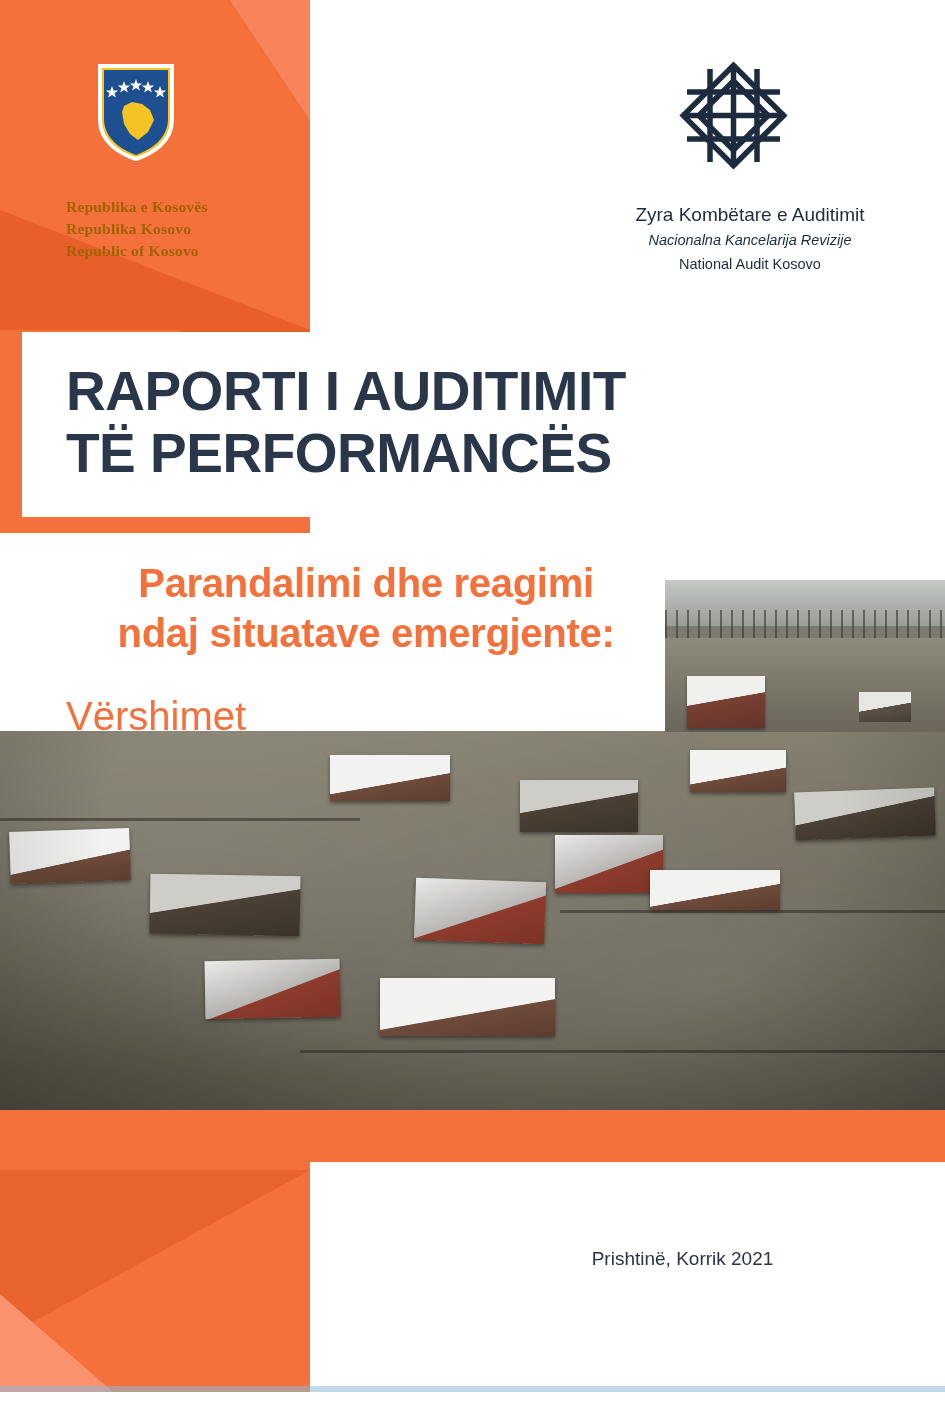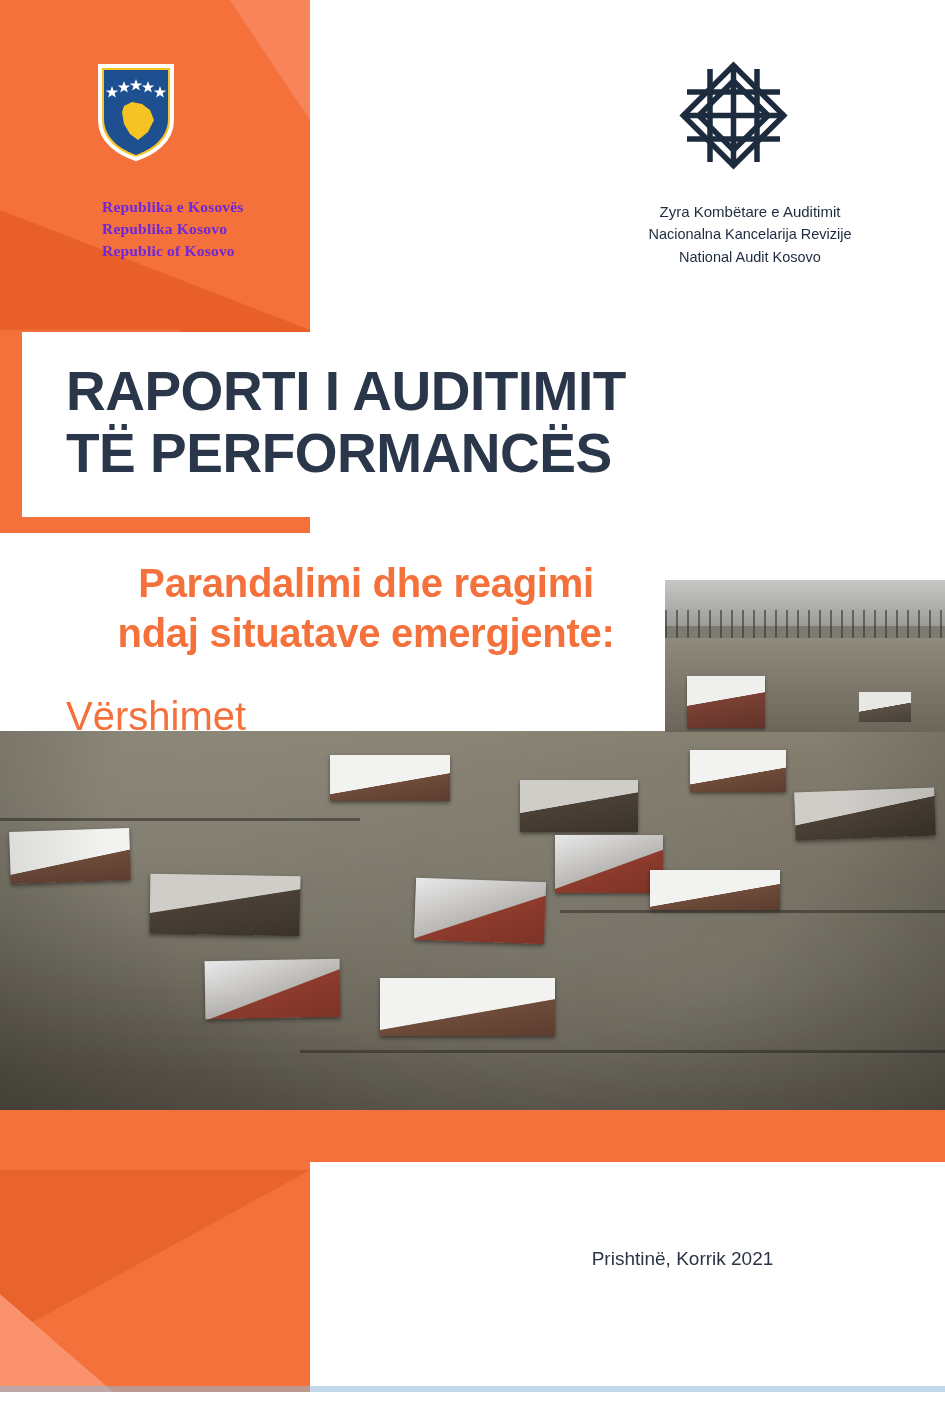--- a/index.html
+++ b/index.html
@@ -41,39 +41,38 @@
     width:80px; height:100px;
     z-index:4;
   }
   
   .rep-texts {
     position:absolute; left:66px; top:196px;
     z-index:4;
     font-family:"Liberation Serif", serif;
     font-size:15.5px;
     font-weight:bold;
-    color:#6d28d9;
+    color:#a16207;
     line-height:1.42;
     letter-spacing:0.2px;
-    margin-left:36px;
   }
 
   
   .nao-logo {
     position:absolute; left:676px; top:58px;
     width:115px; height:115px;
   }
   .nao-texts {
     position:absolute; left:560px; top:200px;
     width:380px;
     text-align:center;
     color:#1d2b3f;
   }
-  .nao-texts .l1 { font-size:15px; line-height:1.55; }
-  .nao-texts .l2 { font-size:14.5px; line-height:1.6; }
+  .nao-texts .l1 { font-size:19px; line-height:1.55; }
+  .nao-texts .l2 { font-size:14.5px; line-height:1.6;font-style:italic; }
   .nao-texts .l3 { font-size:14.5px; line-height:1.6; }
 
   
   .band-left {
     position:absolute; left:0; top:330px; width:310px; height:200px;
     background:#f4713b;
   }
   .band-left .notch {
     position:absolute; right:0; top:0;
     width:0; height:0;

